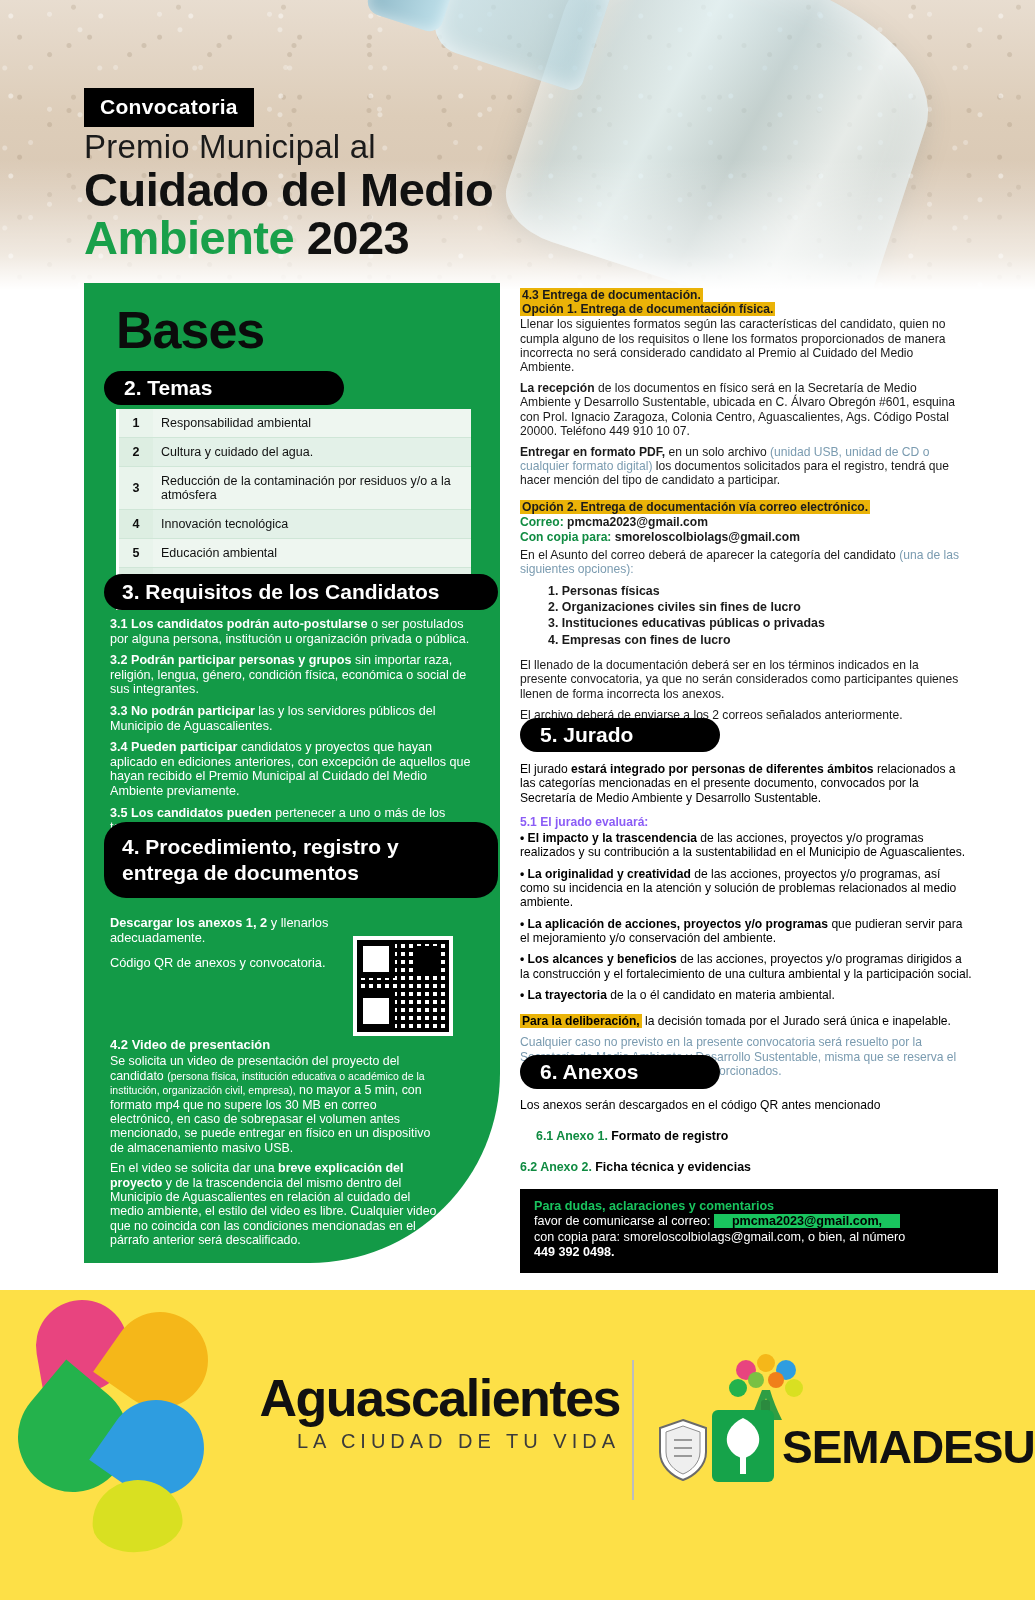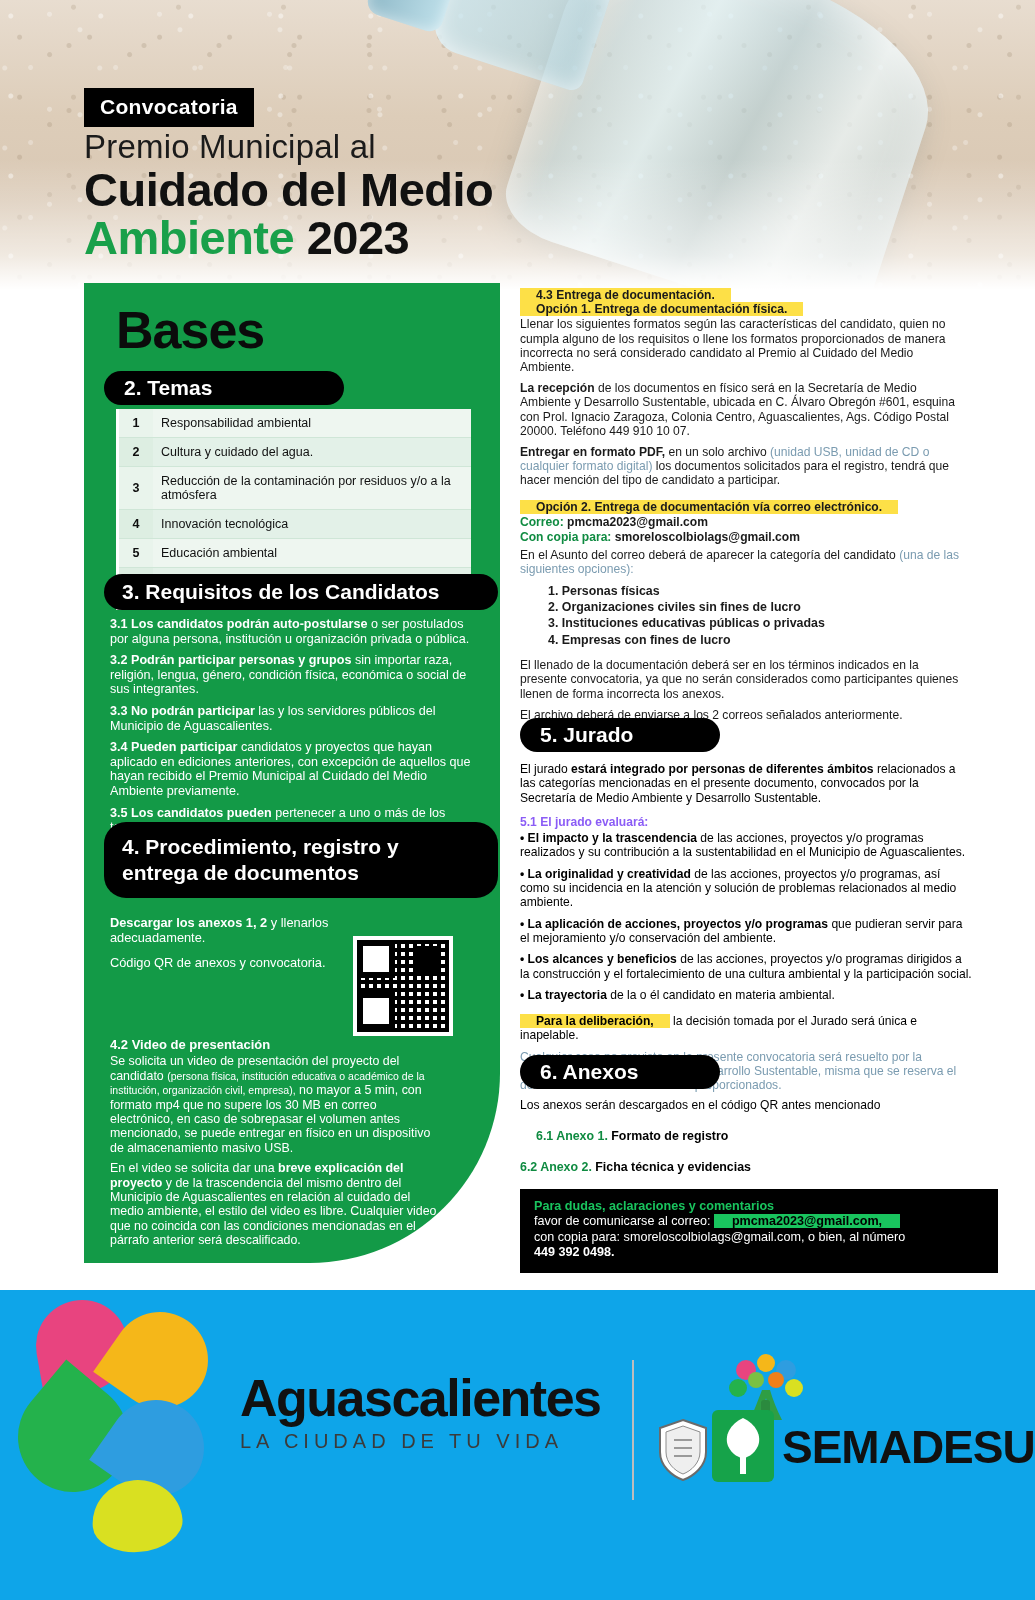--- a/index.html
+++ b/index.html
@@ -112,42 +112,42 @@
   .qr-inner:before{left:0;top:0;box-shadow:52px 0 0 -6px #000, 52px 0 0 -12px #fff;}
   .qr-inner:after{left:0;top:52px;}
 
   .video-block{position:absolute;left:110px;top:1038px;width:330px;color:#fff;font-size:12.4px;line-height:14.4px;}
   .video-block h4{margin:0 0 2px 0;font-size:13px;}
   .tiny{font-size:10.5px;}
 
   
   .rcol{position:absolute;left:520px;top:288px;width:440px;color:#1a1a1a;}
   .rcol p{margin:0 0 7px 0;font-size:12.1px;line-height:14.2px;}
-  .hl-green{background:#fde047;padding:0 16px;font-weight:bold;}
+  .hl-green{background:#eab308;padding:0 2px;font-weight:bold;}
   .hl-dark{color:#8b5cf6;font-weight:bold;}
   .muted{color:#7a9bb0;}
   .sec-green{color:#0f8b41;font-weight:bold;}
 
   .pill-jurado{position:absolute;left:520px;top:718px;width:180px;height:34px;border-radius:20px;background:#000;color:#fff;font-weight:bold;font-size:21px;display:flex;align-items:center;padding-left:20px;}
   .jurado-body{position:absolute;left:520px;top:762px;width:452px;font-size:12.1px;line-height:14.3px;}
   .jurado-body p{margin:0 0 7px 0;}
   .pill-anexos{position:absolute;left:520px;top:1055px;width:180px;height:34px;border-radius:20px;background:#000;color:#fff;font-weight:bold;font-size:21px;display:flex;align-items:center;padding-left:20px;}
   .anexos-body{position:absolute;left:520px;top:1098px;width:452px;font-size:12.1px;line-height:15px;}
   .contact-box{
     position:absolute;left:520px;top:1189px;width:452px;background:#000;color:#fff;
     padding:10px 12px 12px 14px;font-size:12.6px;line-height:15.4px;
   }
   .contact-box .t{color:#19c45e;font-weight:bold;}
   .contact-box .mailhl{background:#19c45e;color:#000;font-weight:bold;padding:0 18px;}
 
   .list-cat{margin:6px 0 10px 28px;font-size:12.4px;line-height:15.4px;font-weight:bold;}
   .list-cat div{margin-bottom:1px;}
 
   
-  .footer{position:absolute;left:0;top:1290px;width:1035px;height:310px;background:#0ea5e9;}
+  .footer{position:absolute;left:0;top:1290px;width:1035px;height:310px;background:#fde047;text-align:right;}
   .petal{position:absolute;border-radius:50% 50% 50% 0;}
   .p1{left:36px;top:10px;width:92px;height:92px;background:#e8447f;transform:rotate(-10deg);}
   .p2{left:112px;top:22px;width:96px;height:96px;background:#f5b719;transform:rotate(35deg);}
   .p3{left:18px;top:92px;width:110px;height:110px;background:#24b24c;transform:rotate(130deg);}
   .p4{left:108px;top:110px;width:96px;height:96px;background:#2e9de0;transform:rotate(215deg);border-radius:50% 0 50% 50%;}
   .p5{left:92px;top:190px;width:90px;height:72px;background:#d9e021;transform:rotate(-5deg);border-radius:50% 50% 50% 50%/60% 60% 40% 40%;}
 
   .brand{position:absolute;left:240px;top:78px;width:380px;}
   .brand-name{font-size:52px;font-weight:bold;letter-spacing:-1.5px;color:#111;}
   .brand-sub{font-size:20px;letter-spacing:5px;color:#3b3b3b;margin-top:2px;}

